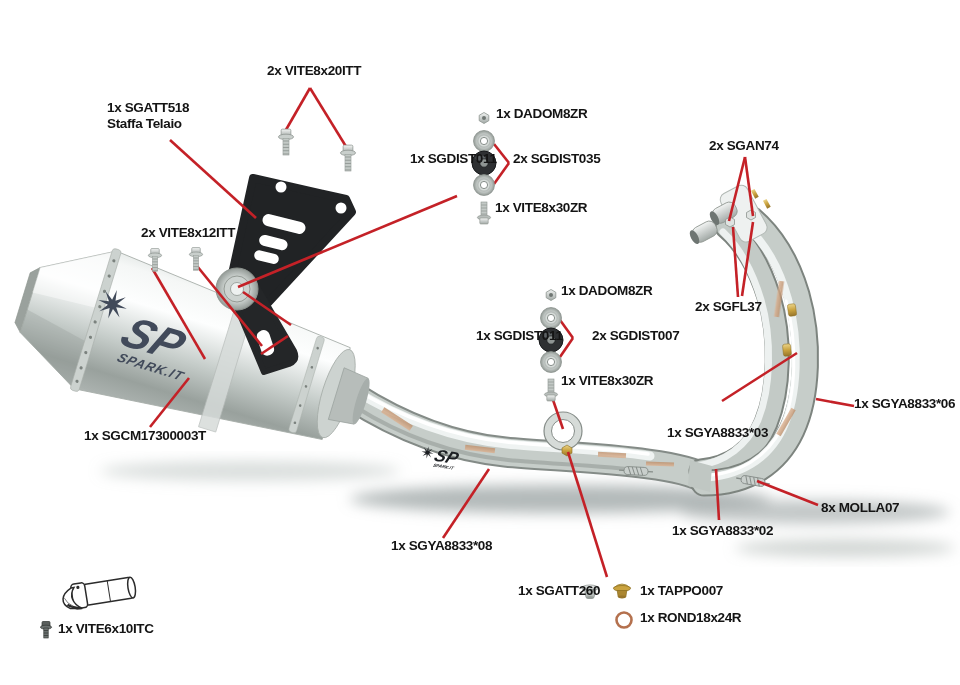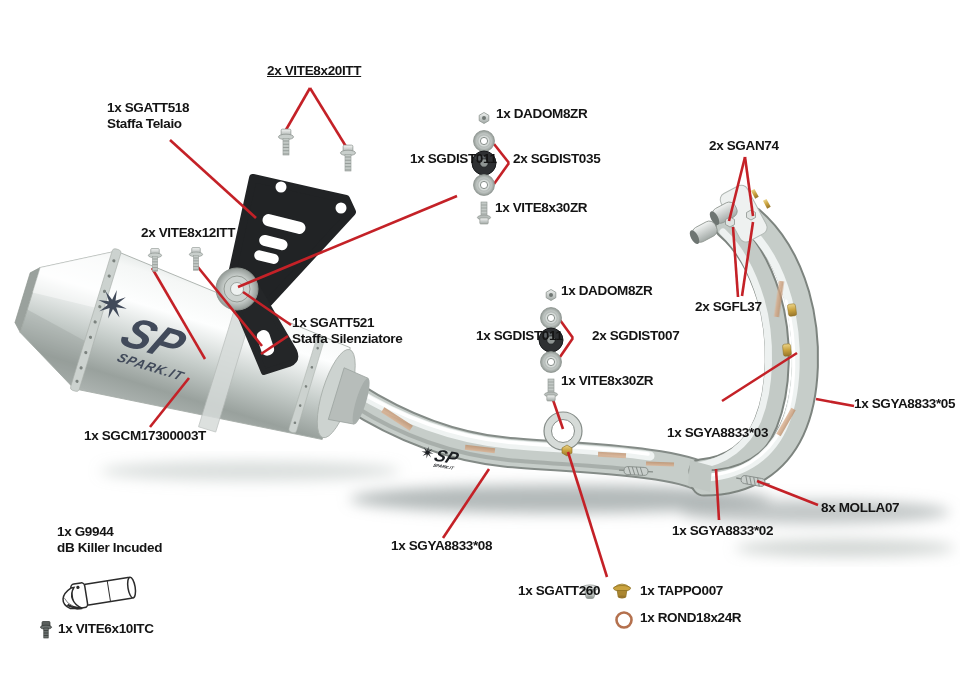--- a/index.html
+++ b/index.html
@@ -315,42 +315,38 @@
   <g transform="translate(622,590)">
     <path d="M-8.5,-2 Q0,-10 8.5,-2 Z" fill="url(#goldLin)" stroke="#8a6d1f" stroke-width="0.7"></path>
     <ellipse cx="0" cy="-1.6" rx="8.5" ry="2.9" fill="#caa33f" stroke="#8a6d1f" stroke-width="0.7"></ellipse>
     <polygon points="-4.8,0.5 4.8,0.5 3.8,7 -3.8,7" fill="#ab8630" stroke="#8a6d1f" stroke-width="0.7"></polygon>
     <ellipse cx="0" cy="7" rx="3.8" ry="1.4" fill="#97752a"></ellipse>
   </g>
 
   <circle cx="624" cy="620" r="7.5" fill="none" stroke="#b4714e" stroke-width="2.6"></circle>
 </svg>
 
-<div class="lbl" style="left:267px;top:63px;text-decoration:underline;">2x VITE8x20ITT</div>
+<div class="lbl" style="left:267px;top:63px;">2x VITE8x20ITT</div>
 <div class="lbl" style="left:107px;top:100px;">1x SGATT518
 Staffa Telaio</div>
 <div class="lbl" style="left:496px;top:106px;">1x DADOM8ZR</div>
 <div class="lbl" style="left:410px;top:151px;">1x SGDIST011</div>
 <div class="lbl" style="left:513px;top:151px;">2x SGDIST035</div>
 <div class="lbl" style="left:495px;top:200px;">1x VITE8x30ZR</div>
 <div class="lbl" style="left:709px;top:138px;">2x SGAN74</div>
 <div class="lbl" style="left:141px;top:225px;">2x VITE8x12ITT</div>
-<div class="lbl" style="left:292px;top:315px;">1x SGATT521
-Staffa Silenziatore</div>
 <div class="lbl" style="left:561px;top:283px;">1x DADOM8ZR</div>
 <div class="lbl" style="left:476px;top:328px;">1x SGDIST011</div>
 <div class="lbl" style="left:551px;top:328px;margin-left:41px;">2x SGDIST007</div>
 <div class="lbl" style="left:561px;top:373px;">1x VITE8x30ZR</div>
 <div class="lbl" style="left:695px;top:299px;">2x SGFL37</div>
 <div class="lbl" style="left:667px;top:401px;margin-top:24px;">1x SGYA8833*03</div>
-<div class="lbl" style="left:854px;top:396px;">1x SGYA8833*05</div>
+<div class="lbl" style="left:854px;top:396px;">1x SGYA8833*06</div>
 <div class="lbl" style="left:84px;top:428px;">1x SGCM17300003T</div>
 <div class="lbl" style="left:391px;top:538px;">1x SGYA8833*08</div>
 <div class="lbl" style="left:672px;top:523px;">1x SGYA8833*02</div>
 <div class="lbl" style="left:821px;top:500px;">8x MOLLA07</div>
-<div class="lbl" style="left:57px;top:524px;">1x G9944
-dB Killer Incuded</div>
 <div class="lbl" style="left:58px;top:621px;">1x VITE6x10ITC</div>
 <div class="lbl" style="left:518px;top:583px;">1x SGATT260</div>
 <div class="lbl" style="left:640px;top:583px;">1x TAPPO007</div>
 <div class="lbl" style="left:640px;top:610px;">1x ROND18x24R</div>
 
 </div>
 
 </body></html>

